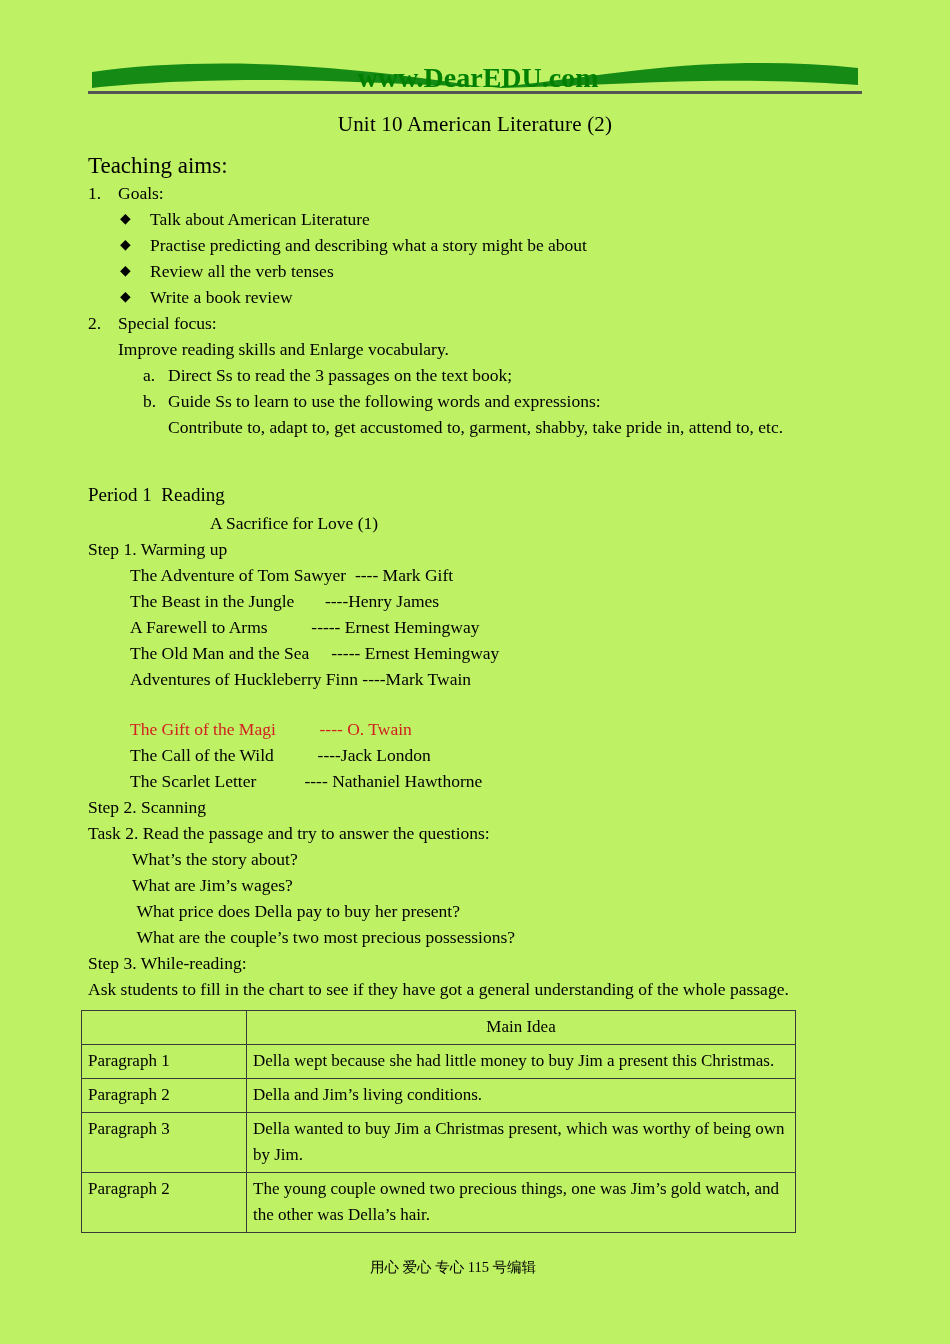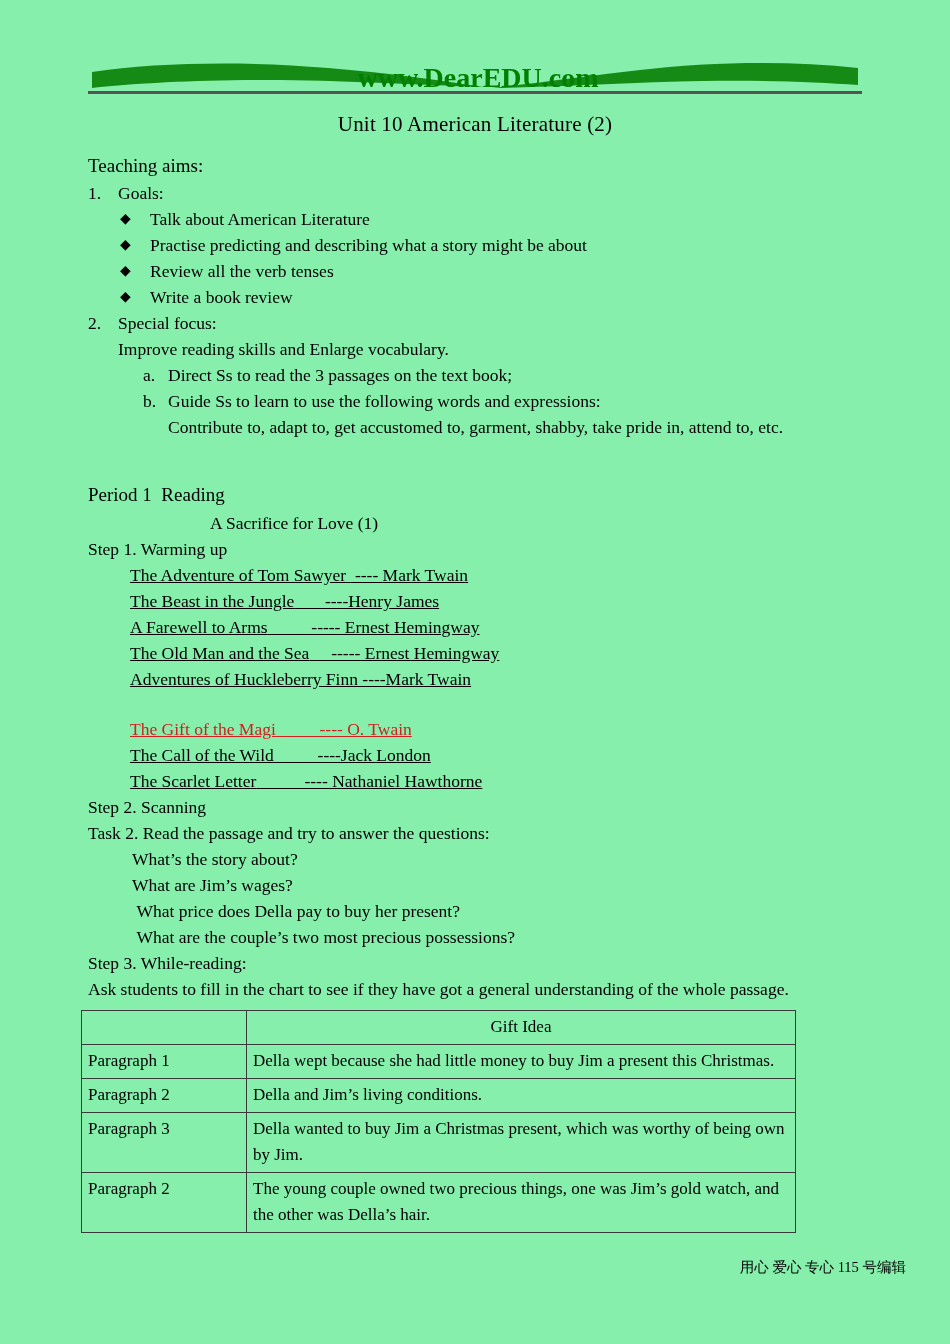--- a/index.html
+++ b/index.html
@@ -8,21 +8,21 @@
     background: #ffffff;
   }
   body {
     font-family: "Liberation Serif", "DejaVu Serif", serif;
     color: #000000;
   }
   .page {
     position: relative;
     width: 950px;
     height: 1344px;
-    background: #86efac;
+    background: #bef264;
     overflow: hidden;
     box-sizing: border-box;
   }
 
   
   .banner {
     position: absolute;
     left: 88px;
     top: 58px;
     width: 774px;
@@ -53,21 +53,21 @@
   .content {
     position: absolute;
     left: 88px;
     top: 152px;
     width: 780px;
     font-size: 17.5px;
     line-height: 26px;
   }
   .line { white-space: pre-wrap; }
 
-  .h-aims { font-size: 19px; line-height: 28px; }
+  .h-aims { font-size: 23px; line-height: 28px; }
 
   .numlist { margin: 0; padding: 0; list-style: none; }
   .numitem {
     display: flex;
     align-items: flex-start;
   }
   .num-marker { width: 30px; flex: 0 0 30px; }
 
   .diamond-list { margin: 0; padding: 0; list-style: none; }
   .diamond-item {
@@ -100,21 +100,20 @@
   .task-block {
     padding-left: 40px;
     width: 738px;
   }
 
   .works-list { margin: 0; padding: 0; list-style: none; }
   .work-row {
     display: flex;
     padding-left: 42px;
     white-space: pre;
-    text-decoration: underline;
   }
   .work-title { display: inline-block; }
   .work-author { display: inline-block; }
   .work-row.highlight { color: #d21f1f; margin-top: 24px; }
 
   
   .chart-wrap {
     position: absolute;
     left: 81px;
     top: 1010px;
@@ -136,21 +135,21 @@
   table.chart td.c2 { width: 536px; }
   td.head-blank { height: 24px; }
   td.head-main { text-align: center; }
 
   
   .footer {
     position: absolute;
     left: 0;
     top: 1258px;
     width: 906px;
-    text-align: right;
+    text-align: center;
     font-size: 14.5px;
     font-family: "Liberation Serif", "DejaVu Serif", serif;
   }
 </style>
 </head>
 <body>
 
 <div class="page">
 
   <div class="banner">
@@ -219,21 +218,21 @@
     <div class="line period-head">Period 1  Reading</div>
 
     <div class="line sub-center">A Sacrifice for Love (1)</div>
 
     <div class="line">Step 1. Warming up</div>
 
 
     <ul class="works-list">
       <li class="work-row">
         <span class="work-title">The Adventure of Tom Sawyer </span>
-        <span class="work-author"> ---- Mark Twain</span>
+        <span class="work-author"> ---- Mark Gift</span>
       </li>
       <li class="work-row">
         <span class="work-title">The Beast in the Jungle</span>
         <span class="work-author">       ----Henry James</span>
       </li>
       <li class="work-row">
         <span class="work-title">A Farewell to Arms</span>
         <span class="work-author">          ----- Ernest Hemingway</span>
       </li>
       <li class="work-row">
@@ -268,21 +267,21 @@
 
     <div class="line">Step 3. While-reading:</div>
     <div class="line">Ask students to fill in the chart to see if they have got a general understanding of the whole passage.</div>
   </div>
 
   <div class="chart-wrap">
     <table class="chart">
       <tbody>
         <tr>
           <td class="c1 head-blank"></td>
-          <td class="c2 head-main">Gift  Idea</td>
+          <td class="c2 head-main">Main  Idea</td>
         </tr>
         <tr>
           <td class="c1">Paragraph 1</td>
           <td class="c2">Della wept because she had little money to buy Jim a present this Christmas.</td>
         </tr>
         <tr>
           <td class="c1">Paragraph 2</td>
           <td class="c2">Della and Jim’s living conditions.</td>
         </tr>
         <tr>

